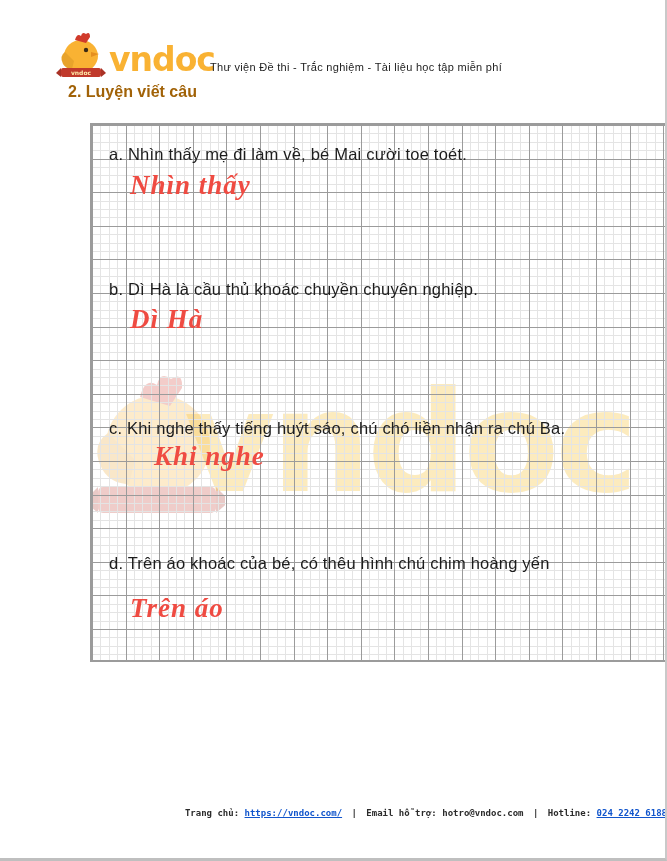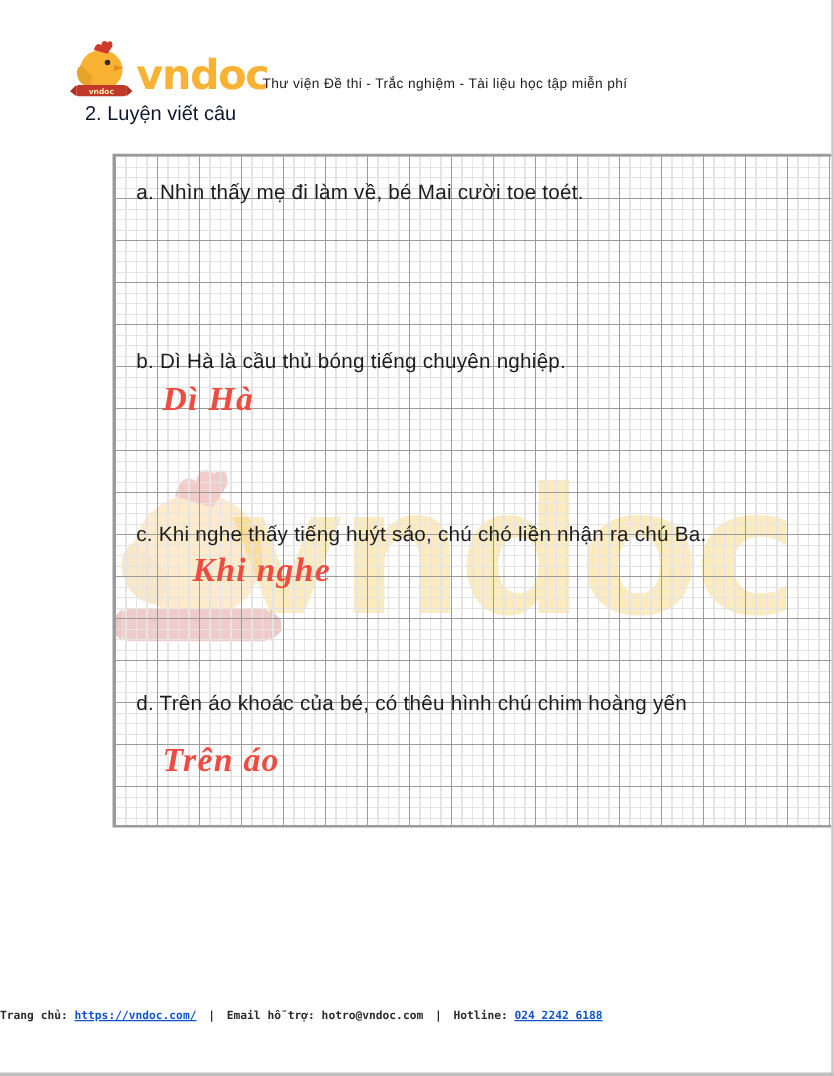--- a/index.html
+++ b/index.html
@@ -23,21 +23,21 @@
     margin-left:2px;
   }
   .tagline {
     position:absolute; left:210px; top:61px;
     font-family:Liberation Sans, sans-serif;
     font-size:11px; color:#1d1d1d; letter-spacing:0.3px;
     white-space:nowrap;
   }
   .section-title {
     position:absolute; left:68px; top:83px;
-    font-size:16px; font-weight:normal; color:#0f172a;
+    font-size:16px; font-weight:bold; color:#a16207;
   }
 
   
   .grid-area {
     position:absolute; left:90px; top:123px;
     width:584px; height:539px;
     border:2px solid #9b9b9b;
     background:#ffffff;
     overflow:hidden;
   }
@@ -75,21 +75,21 @@
     white-space:nowrap;
   }
   .s-a { top:20px; }  .p-a { top:45px; }
   .s-b { top:155px; } .p-b { top:179px; }
   .s-c { top:294px; } .p-c { top:316px;margin-left:24px; }
   .s-d { top:429px; } .p-d { top:468px; }
 
   
   .footer {
     position:absolute; left:0; top:808px; width:667px;
-    text-align:left;
+    text-align:right;
     font-family:"DejaVu Sans Mono", monospace;
     font-size:9px; font-weight:bold; color:#2b2b2b;
     letter-spacing:0;
     white-space:nowrap;
   }
   .footer a { color:#1155cc; text-decoration:underline; cursor:pointer; }
   .footer .sep { margin:0 4px; }
 </style>
 </head>
 <body>
@@ -126,22 +126,23 @@
         <path d="M8 112 l-14 14 14 12 z" fill="#a93226"></path>
         <path d="M126 112 l14 14 -14 12 z" fill="#a93226"></path>
       </svg>
     </span>
     <span class="watermark-text">vndoc</span>
   </div>
 
   <div class="grid-lines"></div>
 
   <div class="sentence s-a"><span>a.</span> <span>Nhìn thấy mẹ đi làm về, bé Mai cười toe toét.</span></div>
+  <div class="practice p-a">Nhìn thấy</div>
 
-  <div class="sentence s-b"><span>b.</span> <span>Dì Hà là cầu thủ bóng tiếng chuyên nghiệp.</span></div>
+  <div class="sentence s-b"><span>b.</span> <span>Dì Hà là cầu thủ khoác chuyền chuyên nghiệp.</span></div>
   <div class="practice p-b">Dì Hà</div>
 
   <div class="sentence s-c"><span>c.</span> <span>Khi nghe thấy tiếng huýt sáo, chú chó liền nhận ra chú Ba.</span></div>
   <div class="practice p-c">Khi nghe</div>
 
   <div class="sentence s-d"><span>d.</span> <span>Trên áo khoác của bé, có thêu hình chú chim hoàng yến</span></div>
   <div class="practice p-d">Trên áo</div>
 
 </div>
 

